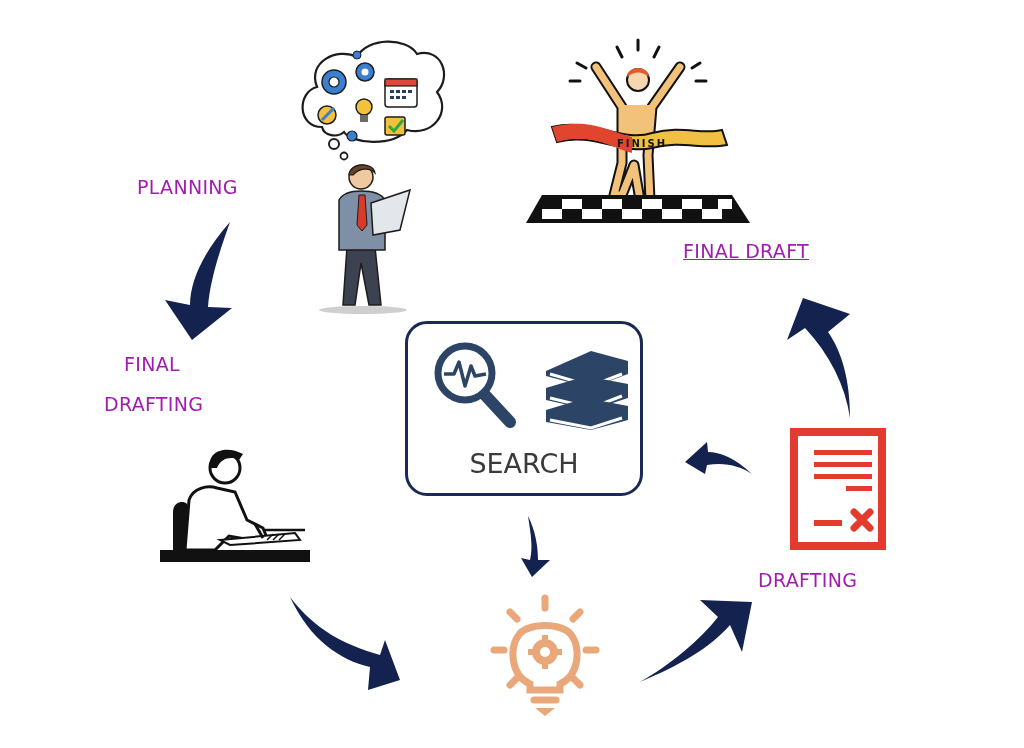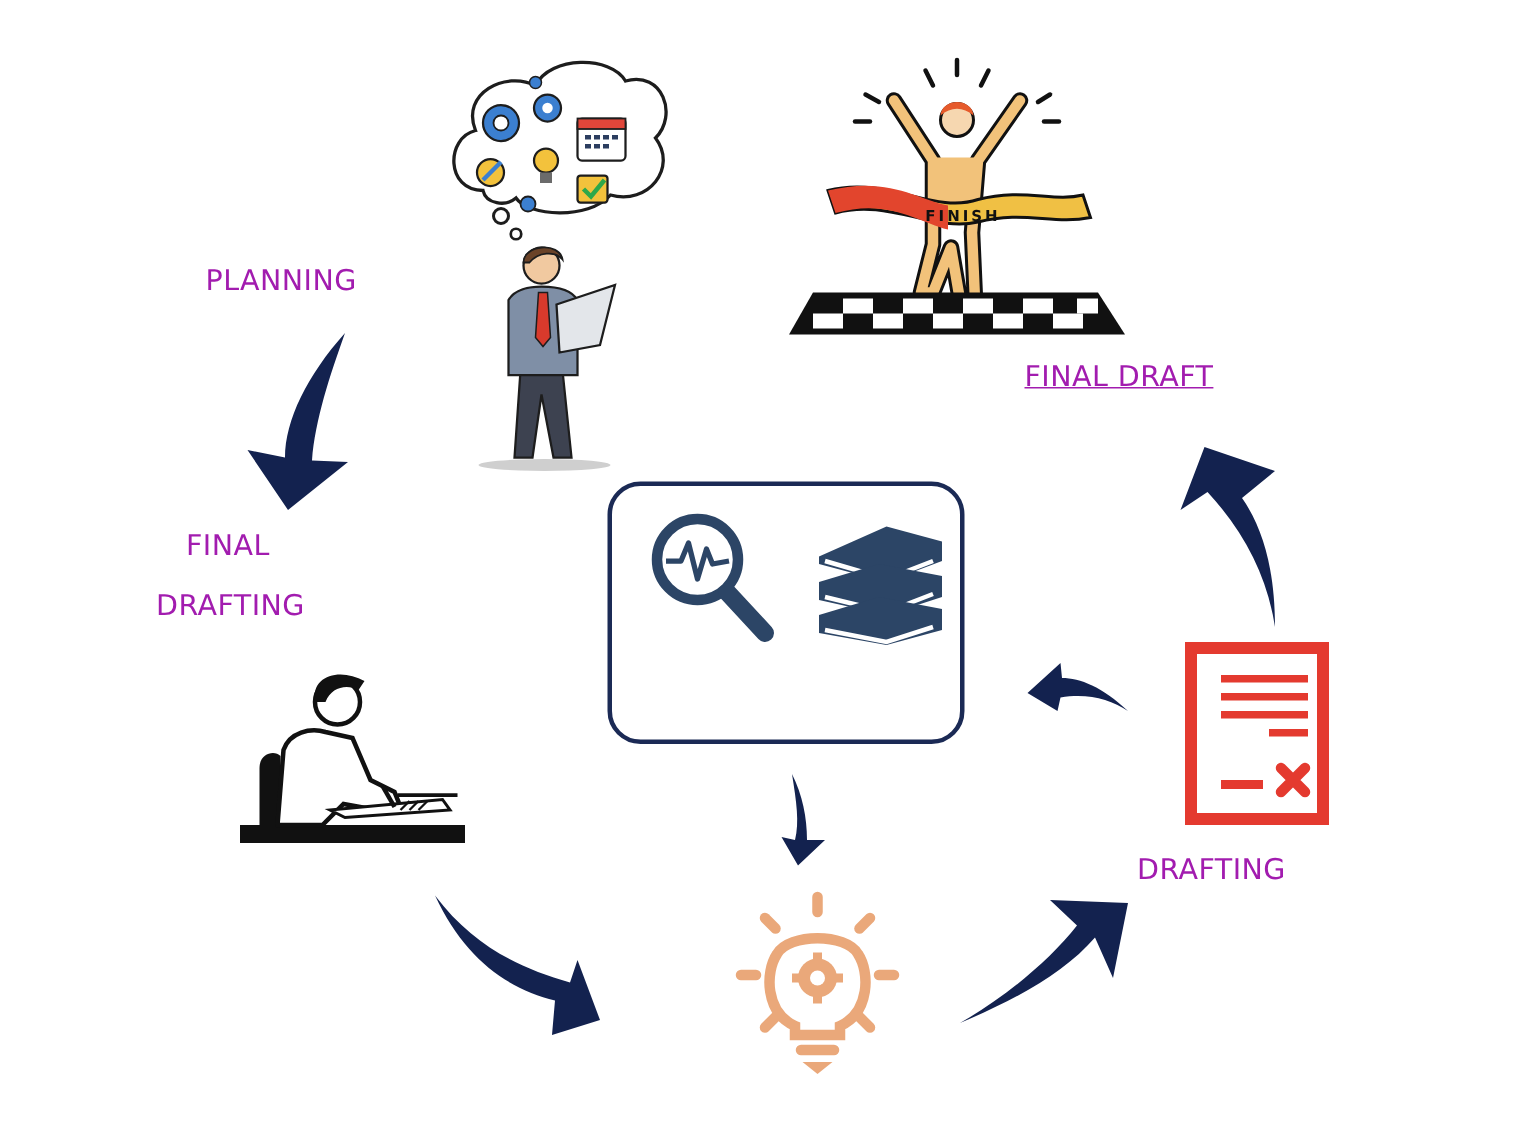--- a/index.html
+++ b/index.html
@@ -129,20 +129,21 @@
     <line x1="55" y1="55" x2="80" y2="82" stroke="#2c4566" stroke-width="12" stroke-linecap="round"></line>
   </svg>
   <svg width="100" height="85" style="left:128px;top:22px;">
     <path d="M10 25 L55 5 L92 15 L92 28 L55 42 L10 30 Z" fill="#2c4566"></path>
     <path d="M14 28 L55 40 L86 28" stroke="#fff" stroke-width="3" fill="none"></path>
     <path d="M10 42 L50 30 L92 38 L92 52 L55 64 L10 54 Z" fill="#2c4566"></path>
     <path d="M14 52 L55 62 L86 50" stroke="#fff" stroke-width="3" fill="none"></path>
     <path d="M10 64 L50 52 L92 60 L92 74 L55 84 L10 76 Z" fill="#2c4566"></path>
     <path d="M14 74 L55 82 L86 72" stroke="#fff" stroke-width="3" fill="none"></path>
   </svg>
+  <div class="search-label">SEARCH</div>
 </div>
 
 <svg width="170" height="130" style="left:155px;top:440px;">
   <rect x="5" y="110" width="150" height="12" fill="#111"></rect>
   <path d="M18 110 L18 72 C18 62,28 60,32 64 L32 110 Z" fill="#111"></path>
   <path d="M30 110 L34 60 C38 48,52 45,62 48 L80 52 L92 80 L108 88 L112 98 L96 100 L74 96 L60 110 Z" fill="#fff" stroke="#111" stroke-width="3"></path>
   <circle cx="70" cy="28" r="15" fill="#fff" stroke="#111" stroke-width="3"></circle>
   <path d="M55 28 C52 10,72 5,88 14 L84 20 C76 16,66 18,62 28 Z" fill="#111"></path>
   <path d="M65 100 L140 93 L145 100 L75 105 Z" fill="#fff" stroke="#111" stroke-width="2"></path>
   <line x1="100" y1="84" x2="108" y2="98" stroke="#111" stroke-width="3"></line>

